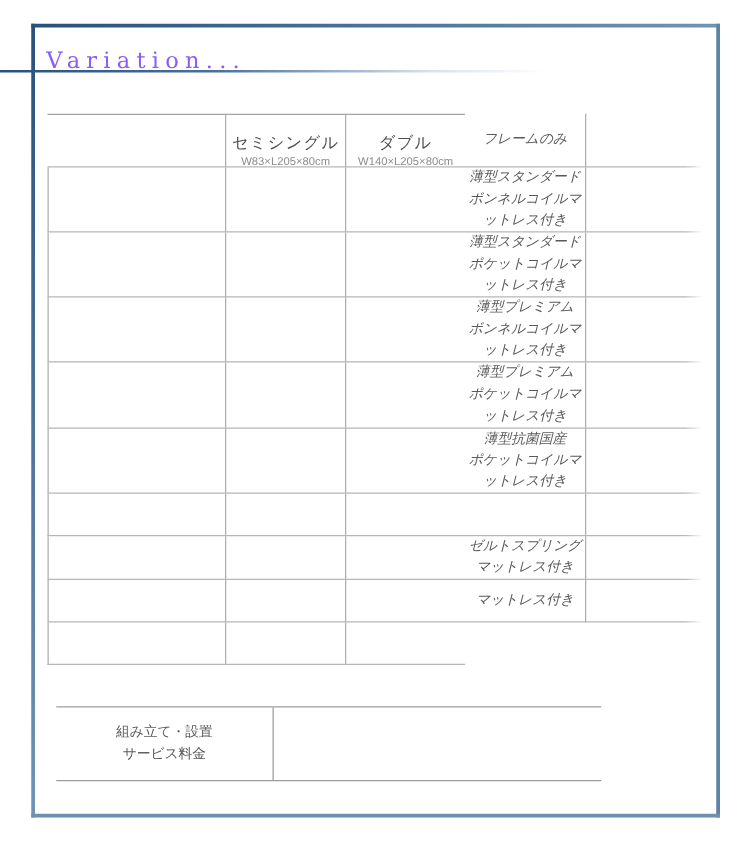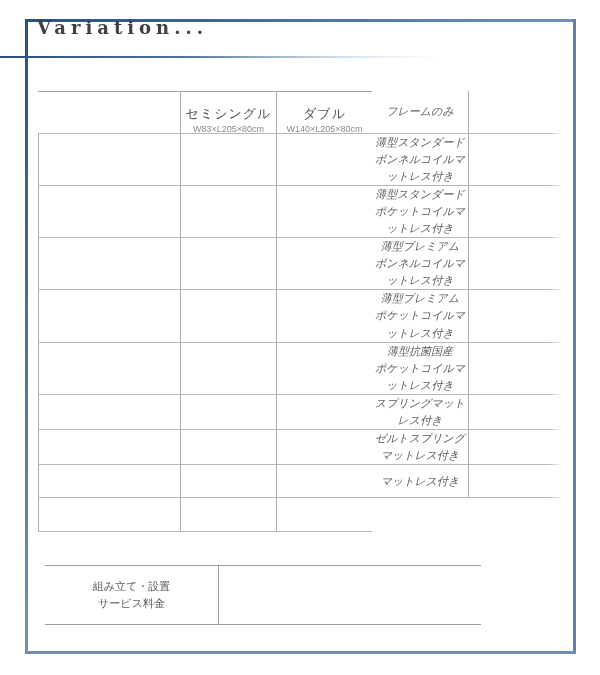--- a/index.html
+++ b/index.html
@@ -16,23 +16,23 @@
                   background:linear-gradient(to right,#27517c,#7094b4); }
   .frame-left   { position:absolute; left:25px; top:19px;  width:3px;   height:635px;
                   background:linear-gradient(to bottom,#27517c,#7094b4); }
   .frame-right  { position:absolute; left:573px; top:19px; width:3px;   height:635px;
                   background:#5d83a6; }
   .frame-bottom { position:absolute; left:25px; top:651px; width:551px; height:3px;
                   background:#6e8fae; }
 
   
   .title {
-    position:absolute; left:37px; top:17px;
+    position:absolute; left:37px; top:38px;
     font-family:"DejaVu Serif","Liberation Serif",serif;
-    font-size:18px; letter-spacing:5px; color:#404040;font-weight:bold;
+    font-size:18px; letter-spacing:5px; color:#8b5cf6;
   }
   .title-underline {
     position:absolute; left:0; top:56px; width:440px; height:2px;
     background:linear-gradient(to right,#27517c 0%,#4a729a 40%,rgba(140,170,200,0.35) 78%,rgba(255,255,255,0) 100%);
   }
 
   
   .vtable {
     position:absolute; left:38px; top:91px; width:526px; height:441px;
     display:grid;
@@ -141,21 +141,20 @@
   <div class="cell rlabel">
     <span>薄型抗菌国産</span>
     <span>ポケットコイルマットレス付き</span>
   </div>
   <div class="cell vl"></div>
   <div class="cell vl"></div>
   <div class="cell vl"></div>
   <div class="cell vl"></div>
 
   <div class="cell rlabel">
-    <span>スプリングマットレス付き</span>
   </div>
   <div class="cell vl"></div>
   <div class="cell vl"></div>
   <div class="cell vl"></div>
   <div class="cell vl"></div>
 
   <div class="cell rlabel">
     <span>ゼルトスプリング</span>
     <span>マットレス付き</span>
   </div>

